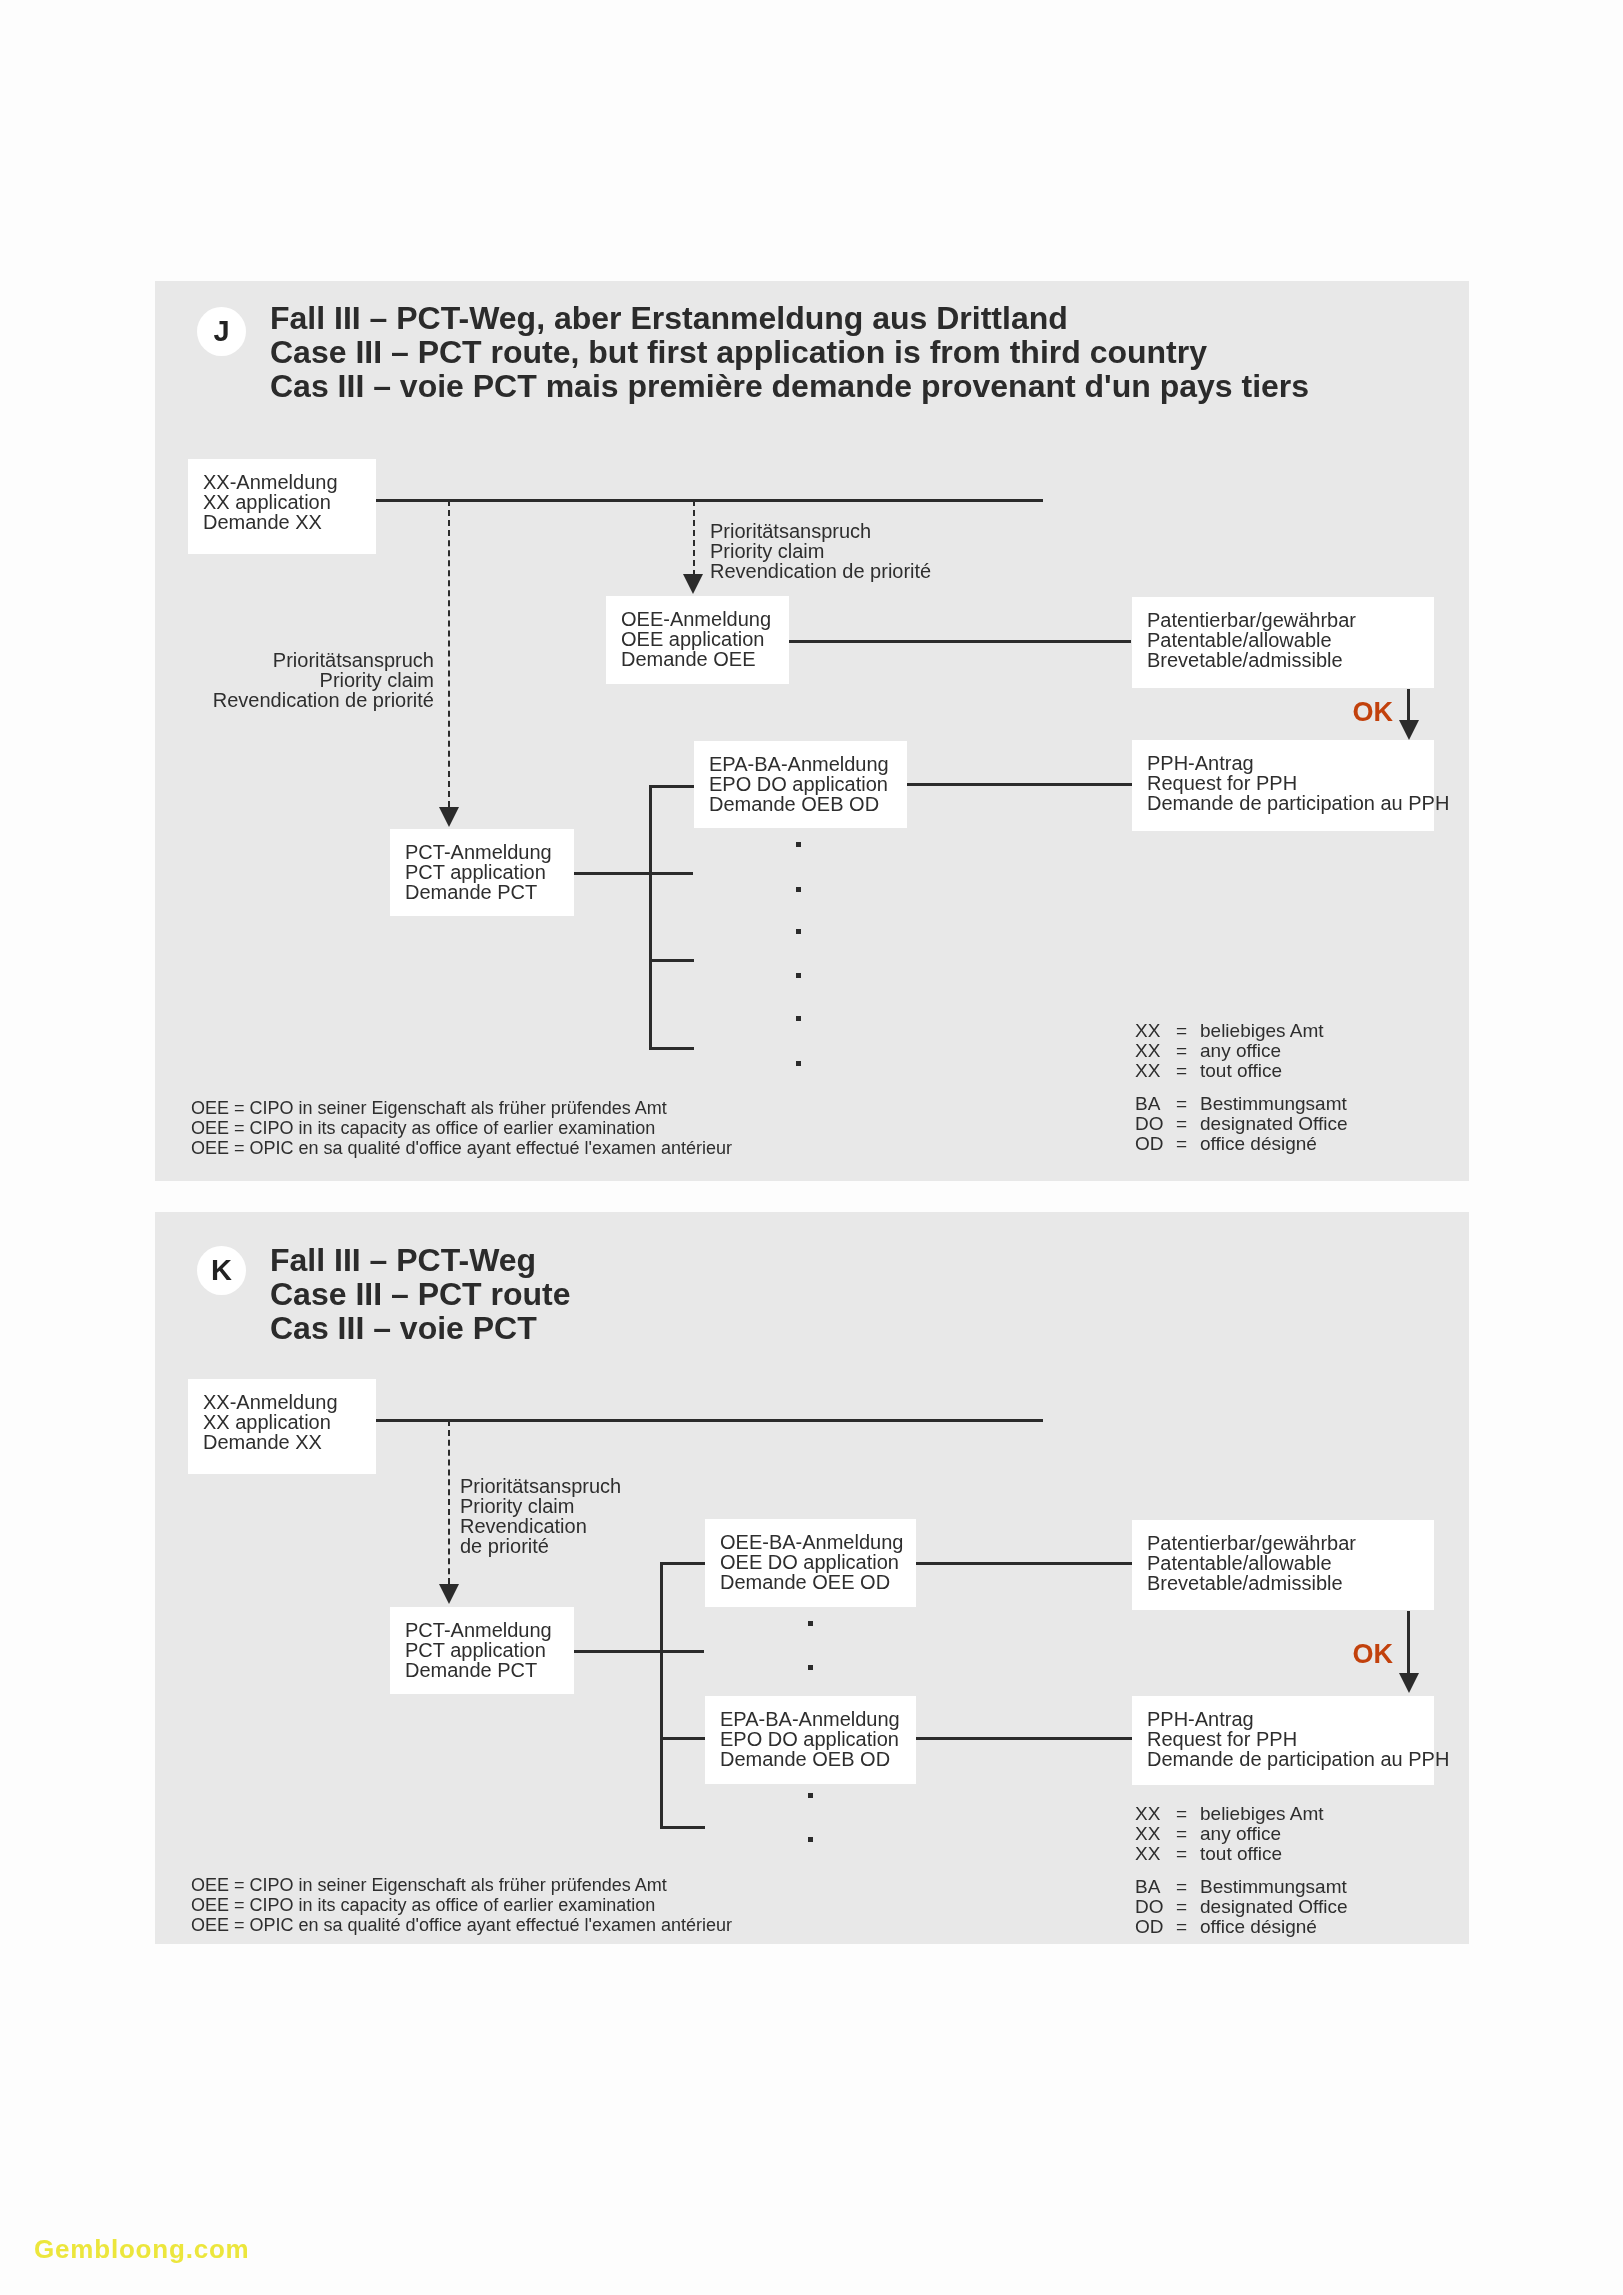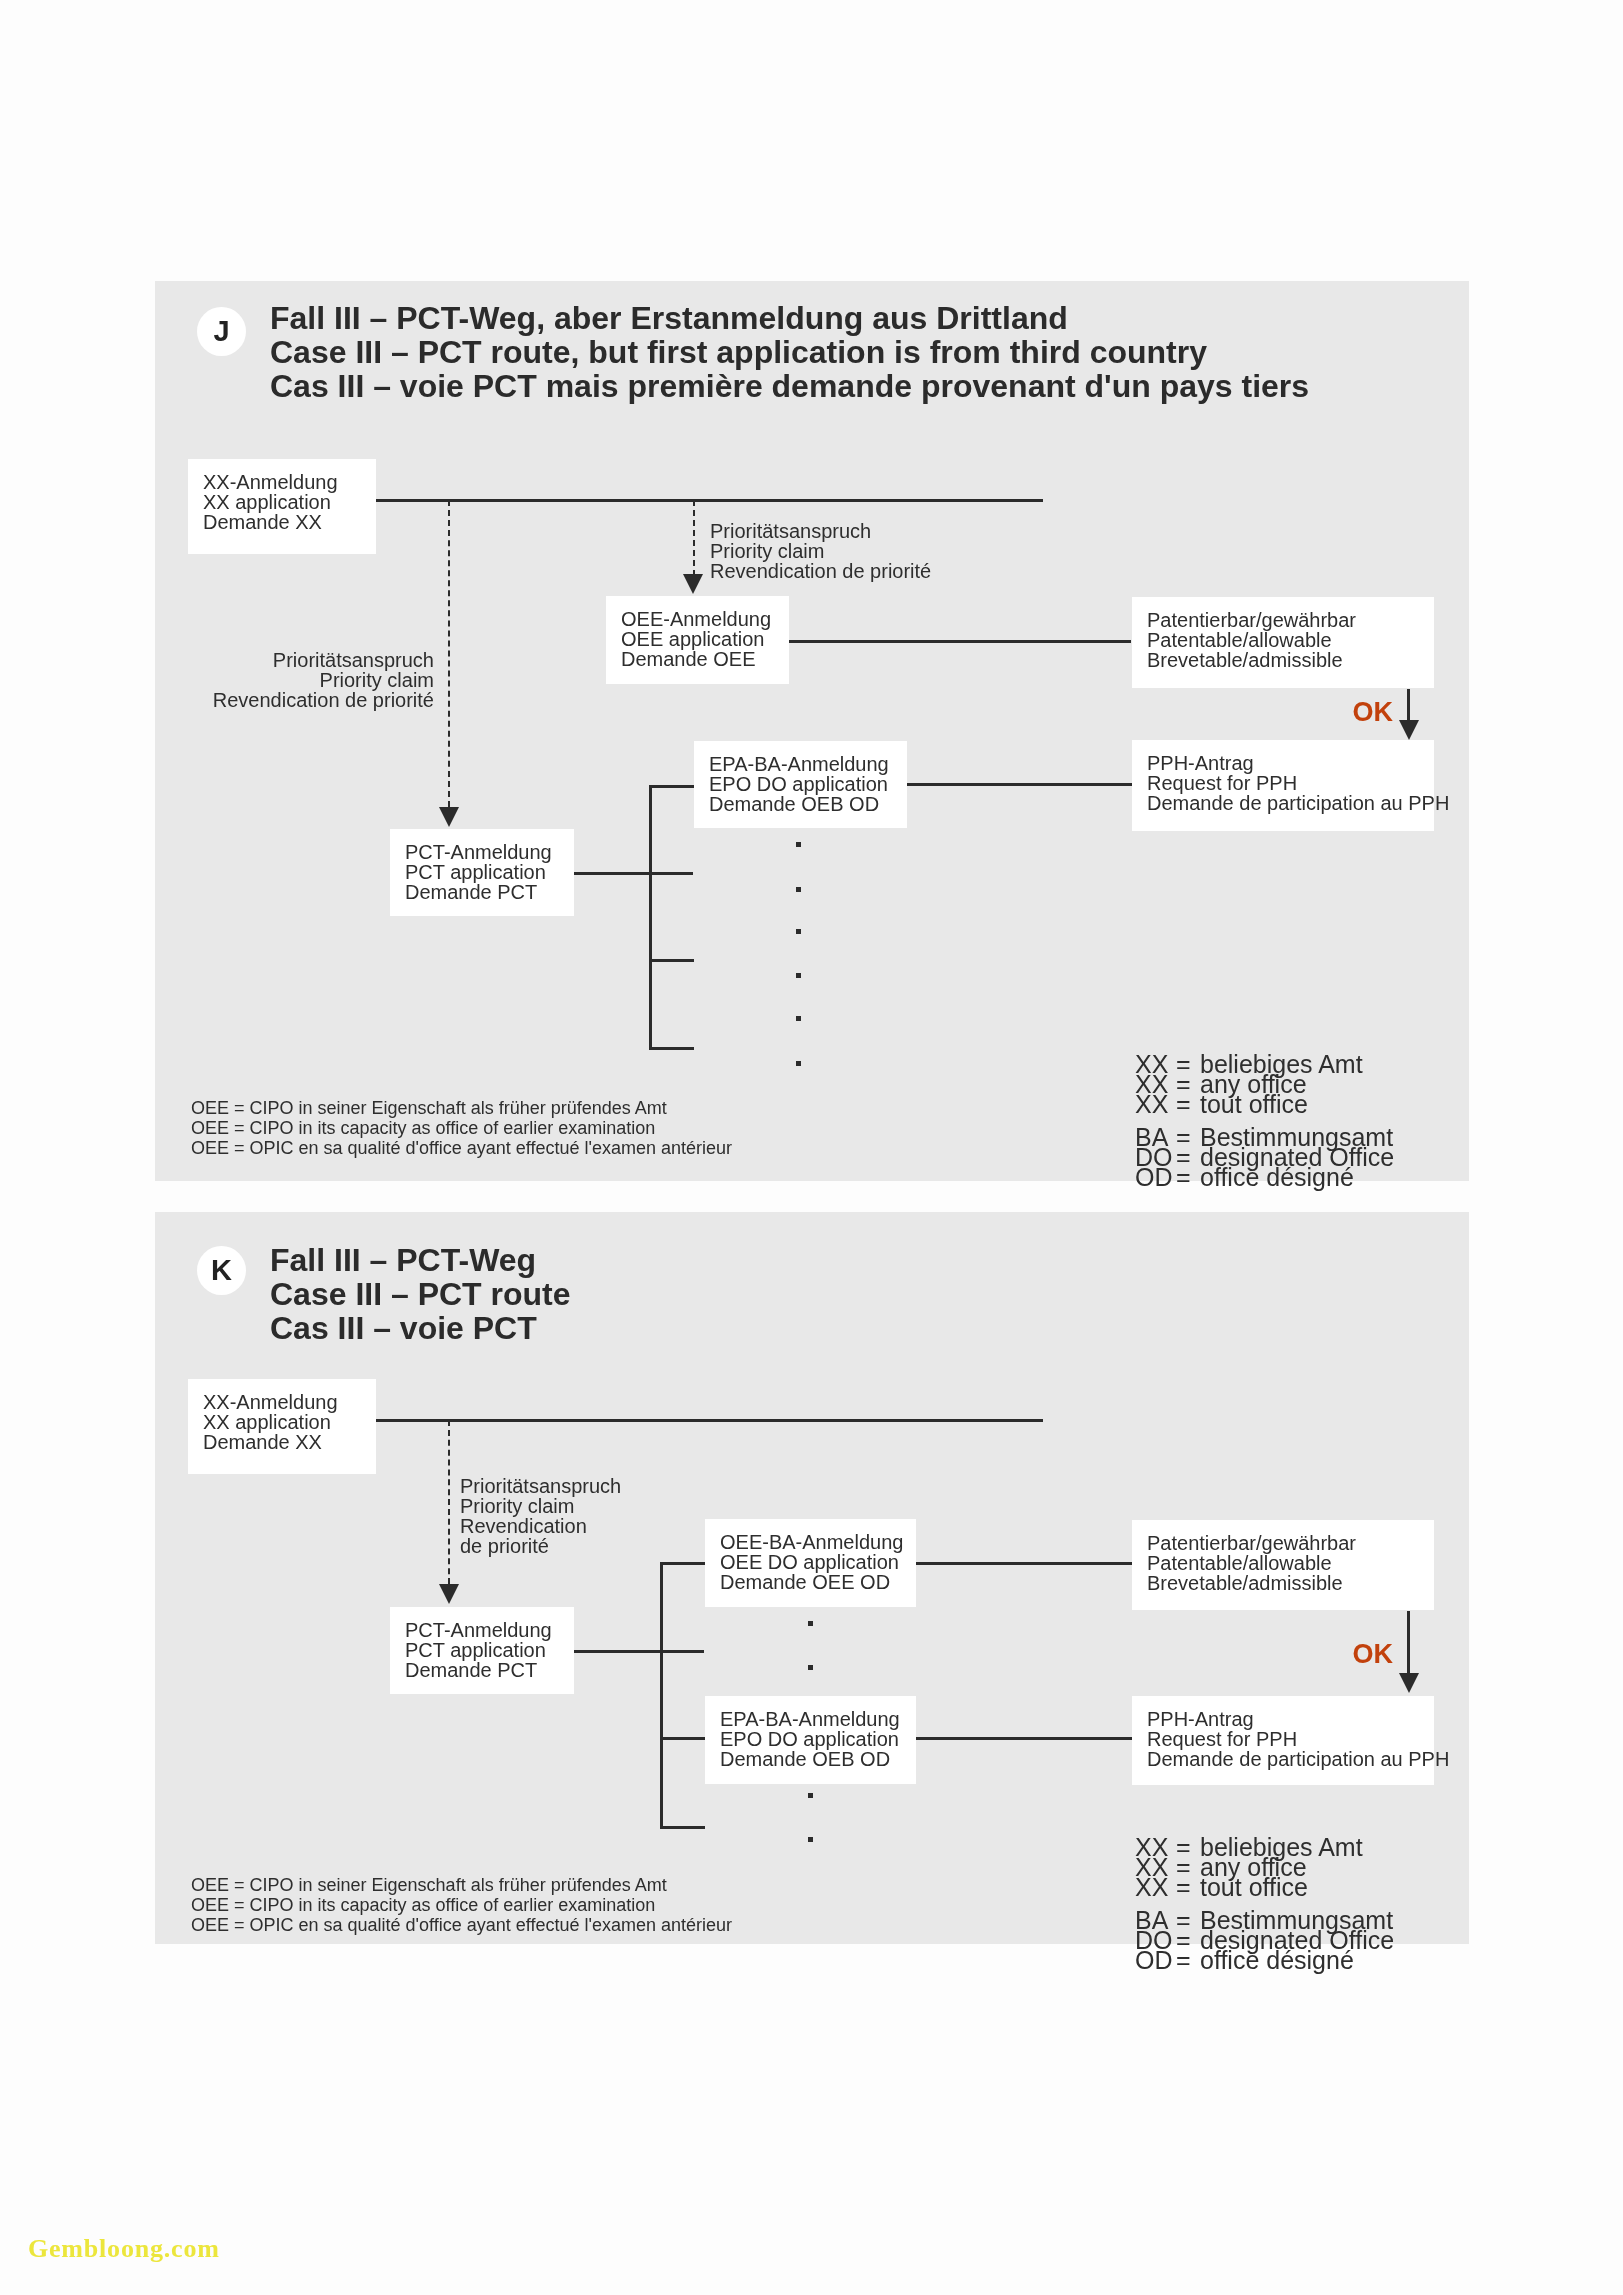--- a/index.html
+++ b/index.html
@@ -14,21 +14,21 @@
         font-size:20px;line-height:20px;white-space:nowrap;}
   .lbl{position:absolute;font-size:20px;line-height:20px;white-space:nowrap;}
   .hline{position:absolute;height:2.5px;background:#2b2b2b;}
   .vline{position:absolute;width:2.5px;background:#2b2b2b;}
   .dashline{position:absolute;width:0;border-left:2.5px dashed #2b2b2b;}
   .arrowhead{position:absolute;width:0;height:0;border-left:10px solid transparent;
              border-right:10px solid transparent;border-top:20px solid #2b2b2b;}
   .dot{position:absolute;width:5px;height:5px;background:#2b2b2b;}
   .ok{position:absolute;font-size:27px;font-weight:bold;text-align:right;color:#c2410c;}
   .foot{position:absolute;font-size:18px;line-height:20px;white-space:nowrap;}
-  .legend{position:absolute;font-size:25px;line-height:20px;margin-top:33px;}
+  .legend{position:absolute;font-size:19px;line-height:20px;}
   .legend .row{display:flex;}
   .legend .k{width:41px;}
   .legend .eq{width:24px;}
   .legend .gap{height:12.7px;}
   .watermark{position:absolute;font-size:26px;font-weight:bold;color:#ece63c;letter-spacing:0.8px;}
 </style>
 </head>
 <body>
 
 <div class="page">
@@ -276,16 +276,16 @@
           <span>designated Office</span>
       </div>
       <div class="row">
         <span class="k">OD</span>
           <span class="eq">=</span>
           <span>office désigné</span>
       </div>
     </div>
   </div>
 
-  <div class="watermark" style="left:28px;top:2234px;font-family:Liberation Serif, serif;">Gembloong.com</div>
+  <div class="watermark" style="left:34px;top:2234px;">Gembloong.com</div>
 
 </div>
 
 
 </body></html>

